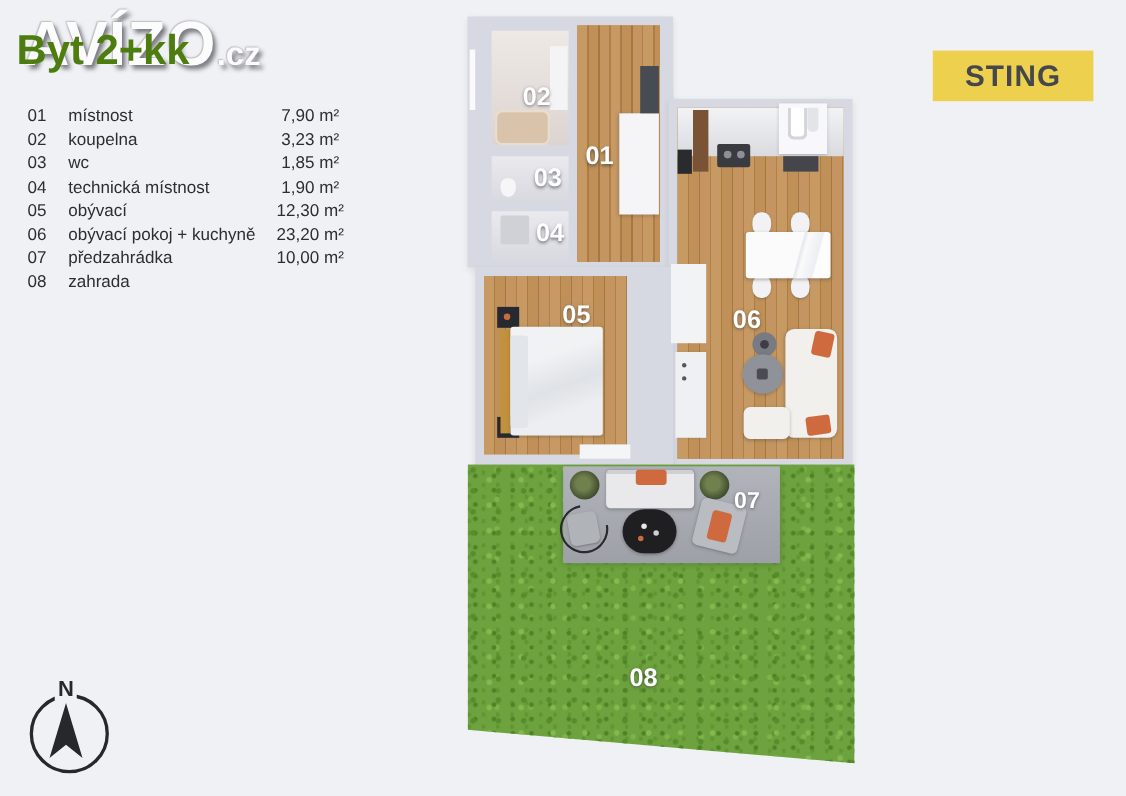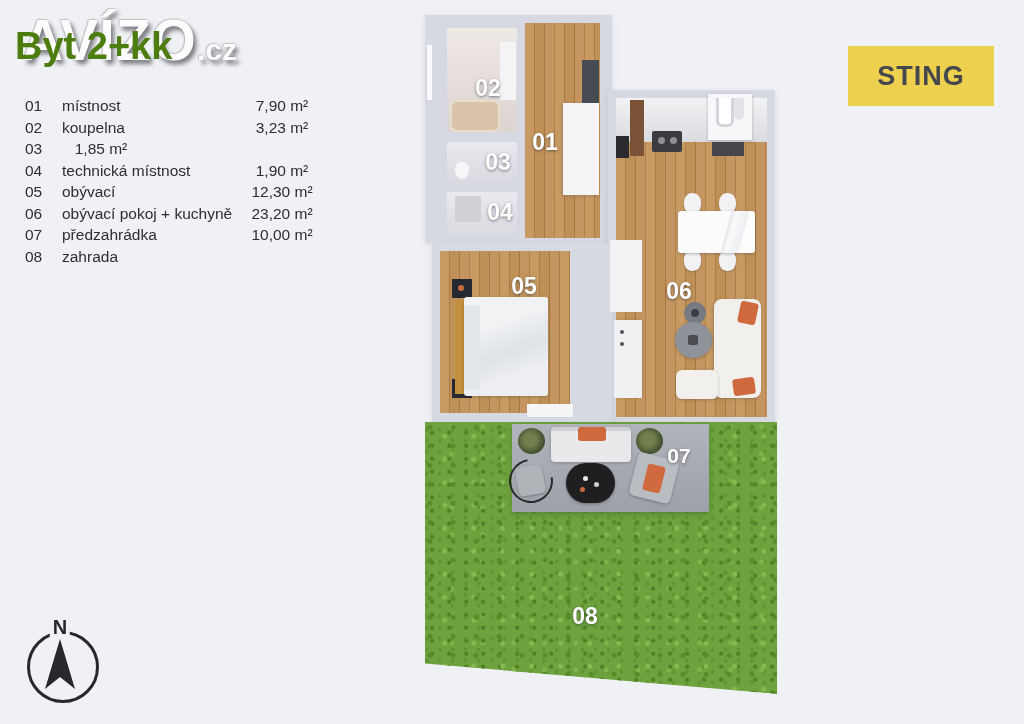--- a/index.html
+++ b/index.html
@@ -18,21 +18,21 @@
     color:#fcfcfd;
     text-shadow:3px 4px 4px rgba(104,104,112,.85), 0 0 2px rgba(128,128,136,.55), -1px -1px 1px rgba(150,150,158,.35);
     white-space:nowrap;
   }
   .watermark .suffix{font-size:30px;font-weight:700;letter-spacing:0;}
   .page-title{
     left:15px;top:24px;
     font-size:38px;font-weight:700;color:#4d7c0f;line-height:1.2;
   }
   .brand-badge{
-    left:848px;top:46px;width:146px;height:60px;
+    left:848px;top:46px;width:146px;height:46px;
     background:#edd14e;color:#46474c;
     display:flex;align-items:center;justify-content:center;
     font-size:27px;font-weight:800;letter-spacing:1px;
   }
 
   
   .legend{left:25px;top:97px;width:296px;}
   .legend-row{display:flex;align-items:baseline;height:21.5px;font-size:15.5px;color:#2e2e31;}
   .legend-num{width:37px;}
   .legend-name{flex:1;}
@@ -105,20 +105,21 @@
     <span class="legend-name">místnost</span>
     <span class="legend-area">7,90 m²</span>
   </div>
   <div class="legend-row">
     <span class="legend-num">02</span>
     <span class="legend-name">koupelna</span>
     <span class="legend-area">3,23 m²</span>
   </div>
   <div class="legend-row">
     <span class="legend-num">03</span>
+    <span class="legend-name">wc</span>
     <span class="legend-area">1,85 m²</span>
   </div>
   <div class="legend-row">
     <span class="legend-num">04</span>
     <span class="legend-name">technická místnost</span>
     <span class="legend-area">1,90 m²</span>
   </div>
   <div class="legend-row">
     <span class="legend-num">05</span>
     <span class="legend-name">obývací</span>

